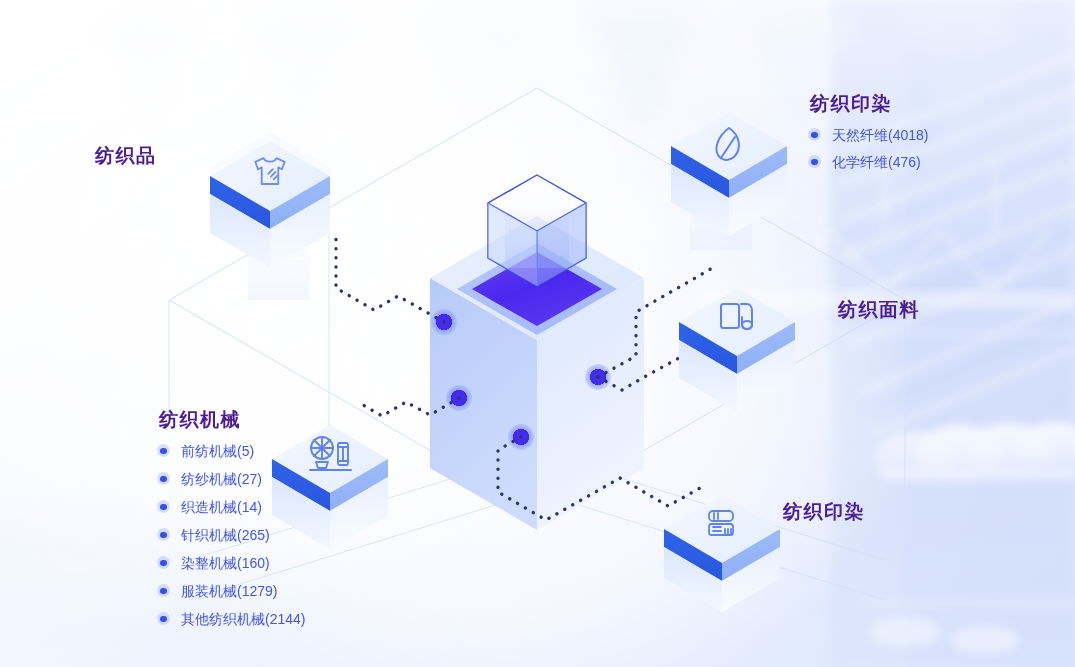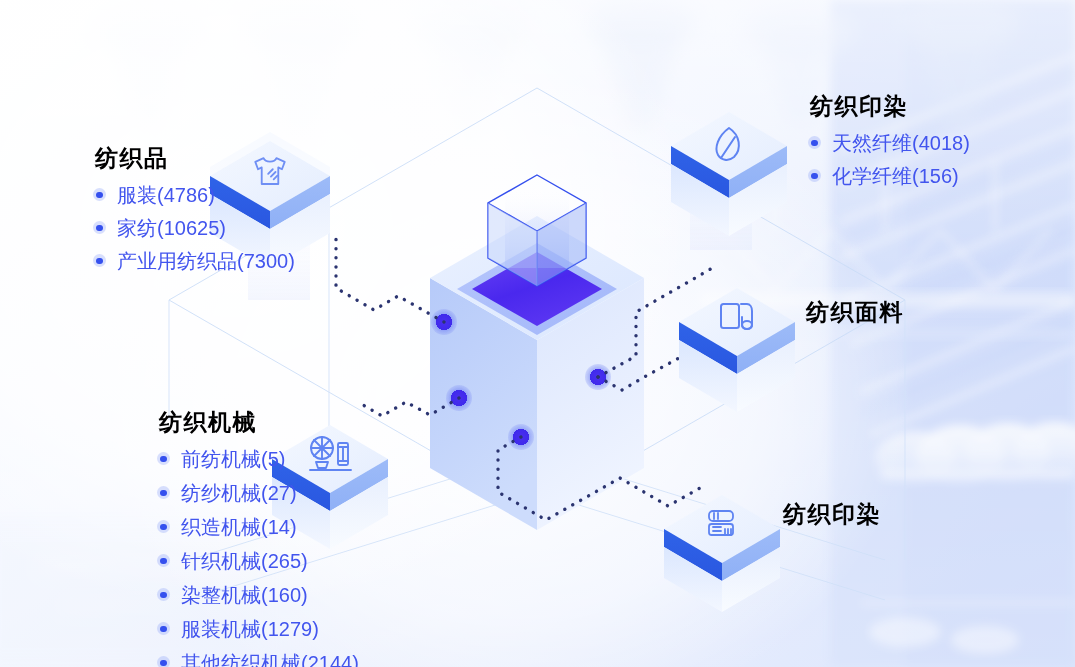--- a/index.html
+++ b/index.html
@@ -29,51 +29,51 @@
   }
 
   
   .iso { position:absolute; }
   svg { display:block; overflow:visible; }
 
   
   .group { position:absolute; }
   .g-title {
     position:relative; display:inline-block;
-    font-size:23px; font-weight:700; color:#000000;
+    font-size:19px; font-weight:700; color:#4c1d95;
     letter-spacing:1.5px; line-height:1.25;
     padding:0 6px 1px 2px; margin-bottom:11px; white-space:nowrap;
   }
   .g-title::before {
     content:""; position:absolute; left:0; right:0; bottom:1px; height:11px;
     background:#c3cdf3; opacity:.85; z-index:-1; border-radius:1px;
   }
   .g-title span { position:relative; z-index:1; }
 
   ul.g-list { list-style:none; }
   ul.g-list li {
     display:flex; align-items:center;
-    font-size:20px; color:#4255ee; font-weight:400;
+    font-size:14px; color:#4255ee; font-weight:400;
     line-height:1; margin-bottom:13px; white-space:nowrap;
   }
   .bullet {
     width:13px; height:13px; border-radius:50%;
     background:rgba(150,170,250,.36);
     margin-right:11px; flex:0 0 auto;
     display:flex; align-items:center; justify-content:center;
   }
   .bullet::after {
     content:""; width:6.5px; height:6.5px; border-radius:50%;
     background:#3550ee;
   }
 
   .grp-textile   { left:93px; top:144px; }
   .grp-machinery { left:157px; top:408px; }
   .grp-fiber     { left:808px; top:92px; }
-  .grp-fabric    { left:804px; top:298px; }
+  .grp-fabric    { left:836px; top:298px; }
   .grp-dye       { left:781px; top:500px; }
   .grp-machinery ul.g-list li { margin-bottom:14px; }
 </style>
 </head>
 <body>
 
 <div id="stage">
 
   <div class="bg-base"></div>
 
@@ -363,34 +363,20 @@
         <path d="M-9 1 L-1 1 M-9 5 L-1 5"></path>
         <path d="M3 9 L3 3 M6 9 L6 3 M9 9 L9 3"></path>
       </g>
     </g>
   </svg>
 
   <div class="group grp-textile">
     <div class="g-title">
       <span>纺织品</span>
     </div>
-    <ul class="g-list">
-      <li>
-        <span class="bullet"></span>
-        <span>服装(4786)</span>
-      </li>
-      <li>
-        <span class="bullet"></span>
-        <span>家纺(10625)</span>
-      </li>
-      <li>
-        <span class="bullet"></span>
-        <span>产业用纺织品(7300)</span>
-      </li>
-    </ul>
   </div>
 
   <div class="group grp-machinery">
     <div class="g-title">
       <span>纺织机械</span>
     </div>
     <ul class="g-list">
       <li>
         <span class="bullet"></span>
         <span>前纺机械(5)</span>
@@ -426,21 +412,21 @@
     <div class="g-title">
       <span>纺织印染</span>
     </div>
     <ul class="g-list">
       <li>
         <span class="bullet"></span>
         <span>天然纤维(4018)</span>
       </li>
       <li>
         <span class="bullet"></span>
-        <span>化学纤维(156)</span>
+        <span>化学纤维(476)</span>
       </li>
     </ul>
   </div>
 
   <div class="group grp-fabric">
     <div class="g-title">
       <span>纺织面料</span>
     </div>
   </div>
 

